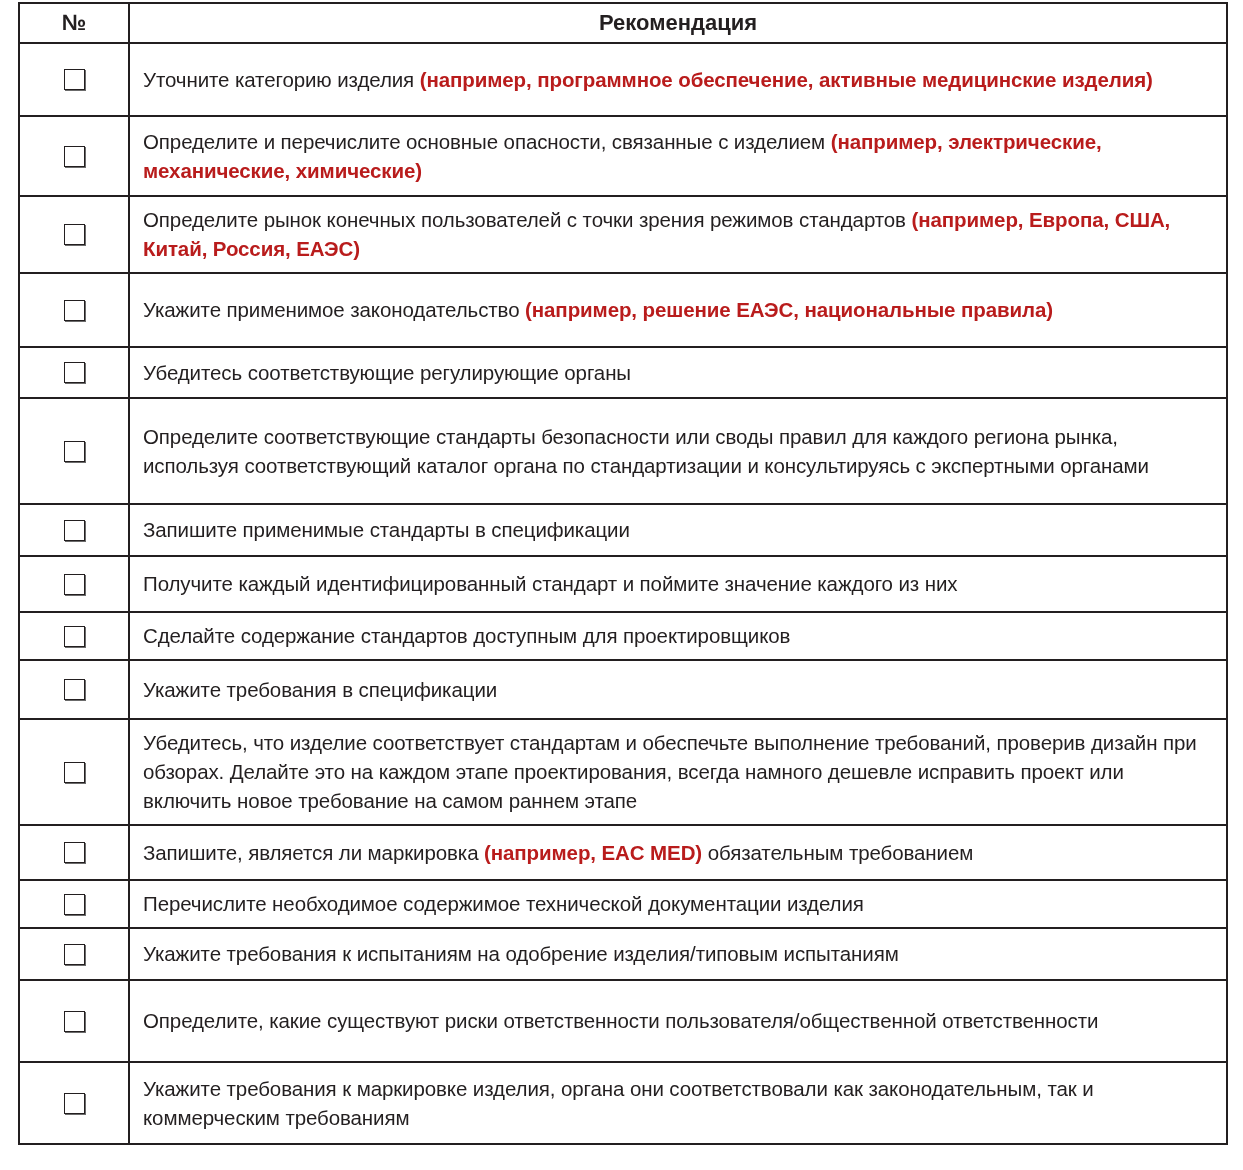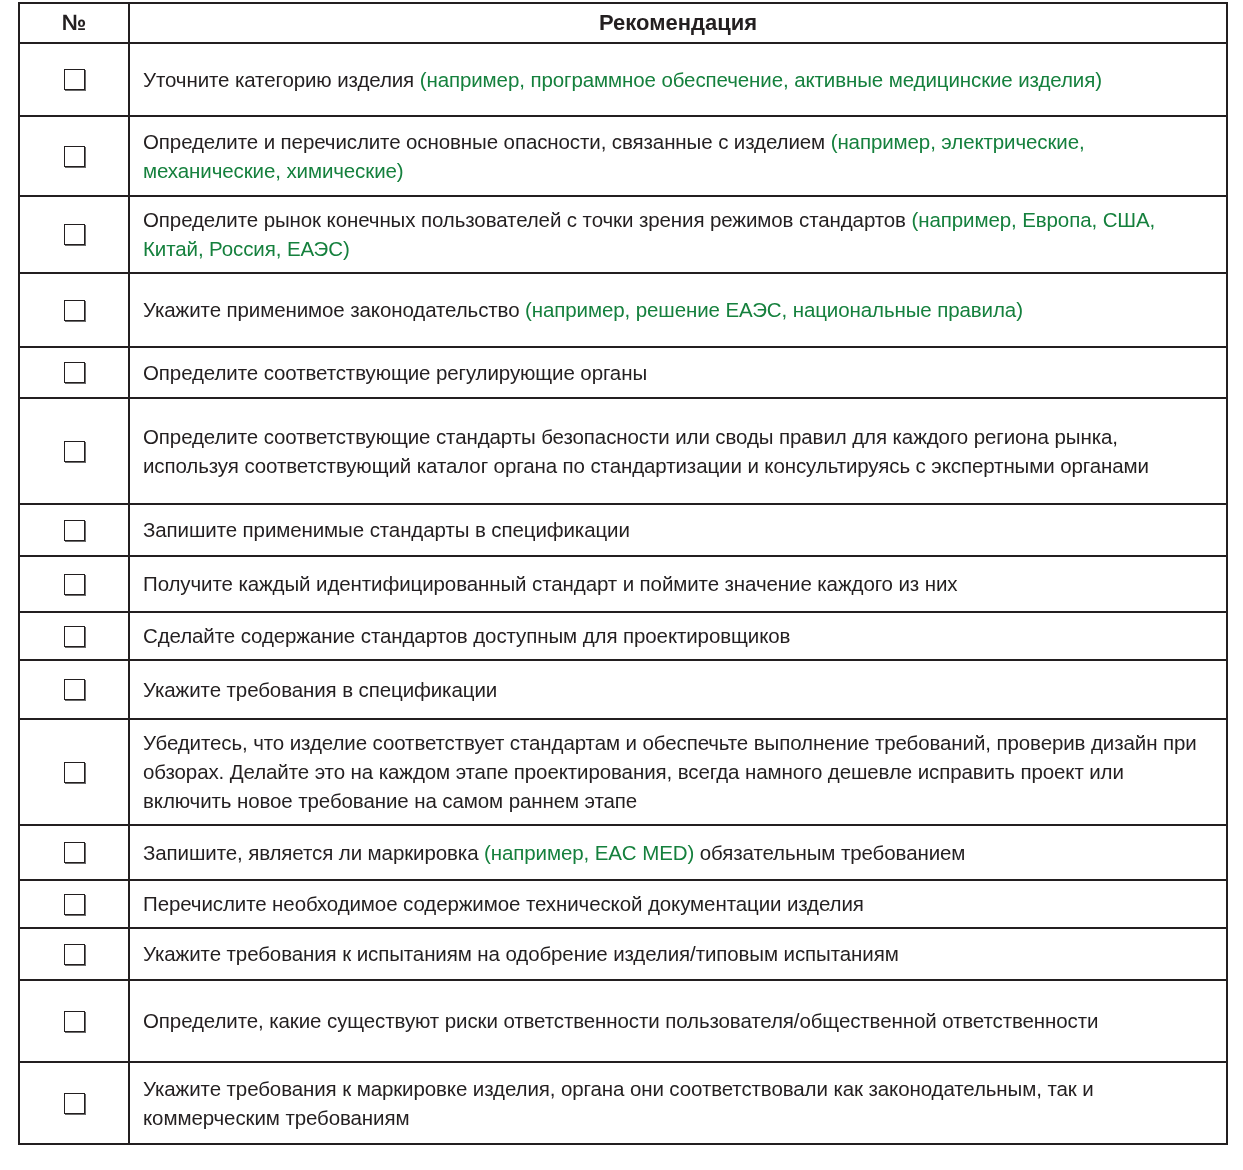--- a/index.html
+++ b/index.html
@@ -20,21 +20,21 @@
   td.cb-cell { text-align: center; vertical-align: middle; padding: 0; }
   td.text-cell {
     font-size: 20.5px; line-height: 29px; padding: 8px 12px 9px 13px;
     vertical-align: middle; letter-spacing: -0.1px;
   }
   .checkbox {
     display: inline-block; width: 21px; height: 21px;
     border: 1.8px solid #231f20; background: #fff; box-sizing: border-box;
     box-shadow: 1px 1px 0 #6b6b6b; cursor: pointer; vertical-align: middle;
   }
-  .hl { color: #15803d; font-weight: normal; }
+  .hl { color: #b91c1c; font-weight: bold; }
 </style>
 </head>
 <body>
 
 <table class="checklist">
   <colgroup>
       <col class="c-num">
       <col class="c-text">
     </colgroup>
   <thead>
@@ -69,21 +69,21 @@
     <td class="cb-cell">
       <span class="checkbox" role="checkbox" aria-checked="false"></span>
     </td>
     <td class="text-cell"><span>Укажите применимое законодательство </span><span class="hl">(например, решение ЕАЭС, национальные правила)</span><span></span></td>
   </tr>
 
   <tr style="height: 51px;">
     <td class="cb-cell">
       <span class="checkbox" role="checkbox" aria-checked="false"></span>
     </td>
-    <td class="text-cell"><span>Определите соответствующие регулирующие органы</span><span class="hl"></span><span></span></td>
+    <td class="text-cell"><span>Убедитесь соответствующие регулирующие органы</span><span class="hl"></span><span></span></td>
   </tr>
 
   <tr style="height: 106px;">
     <td class="cb-cell">
       <span class="checkbox" role="checkbox" aria-checked="false"></span>
     </td>
     <td class="text-cell"><span>Определите соответствующие стандарты безопасности или своды правил для каждого региона рынка, используя соответствующий каталог органа по стандартизации и консультируясь с экспертными органами</span><span class="hl"></span><span></span></td>
   </tr>
 
   <tr style="height: 52px;">

